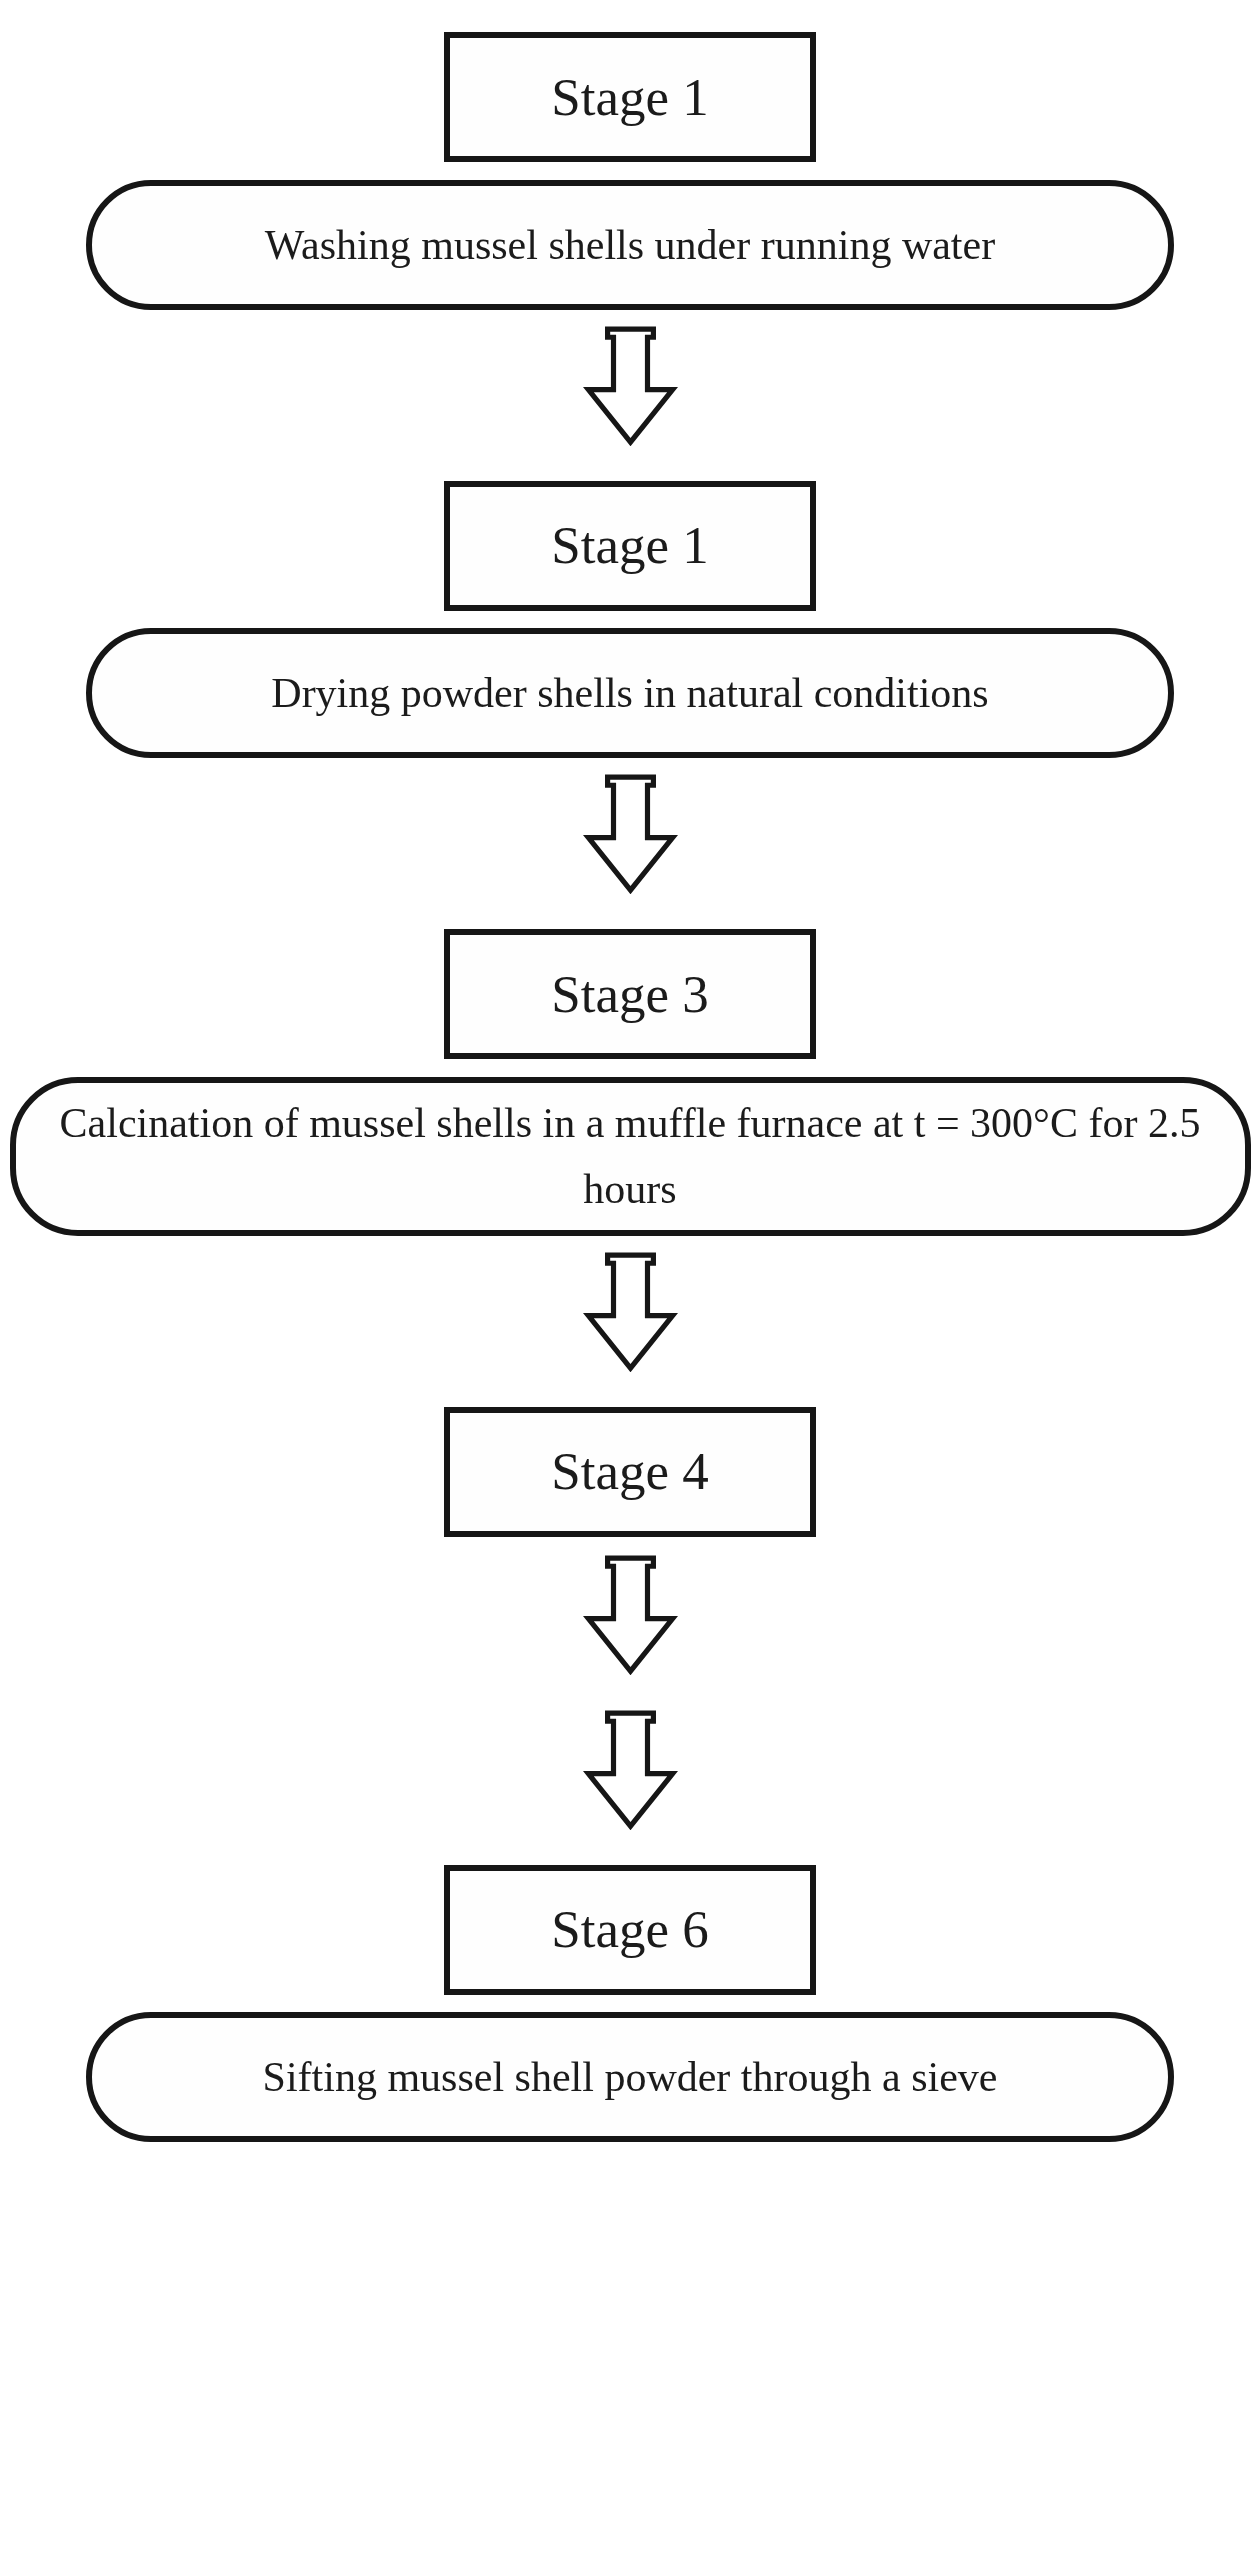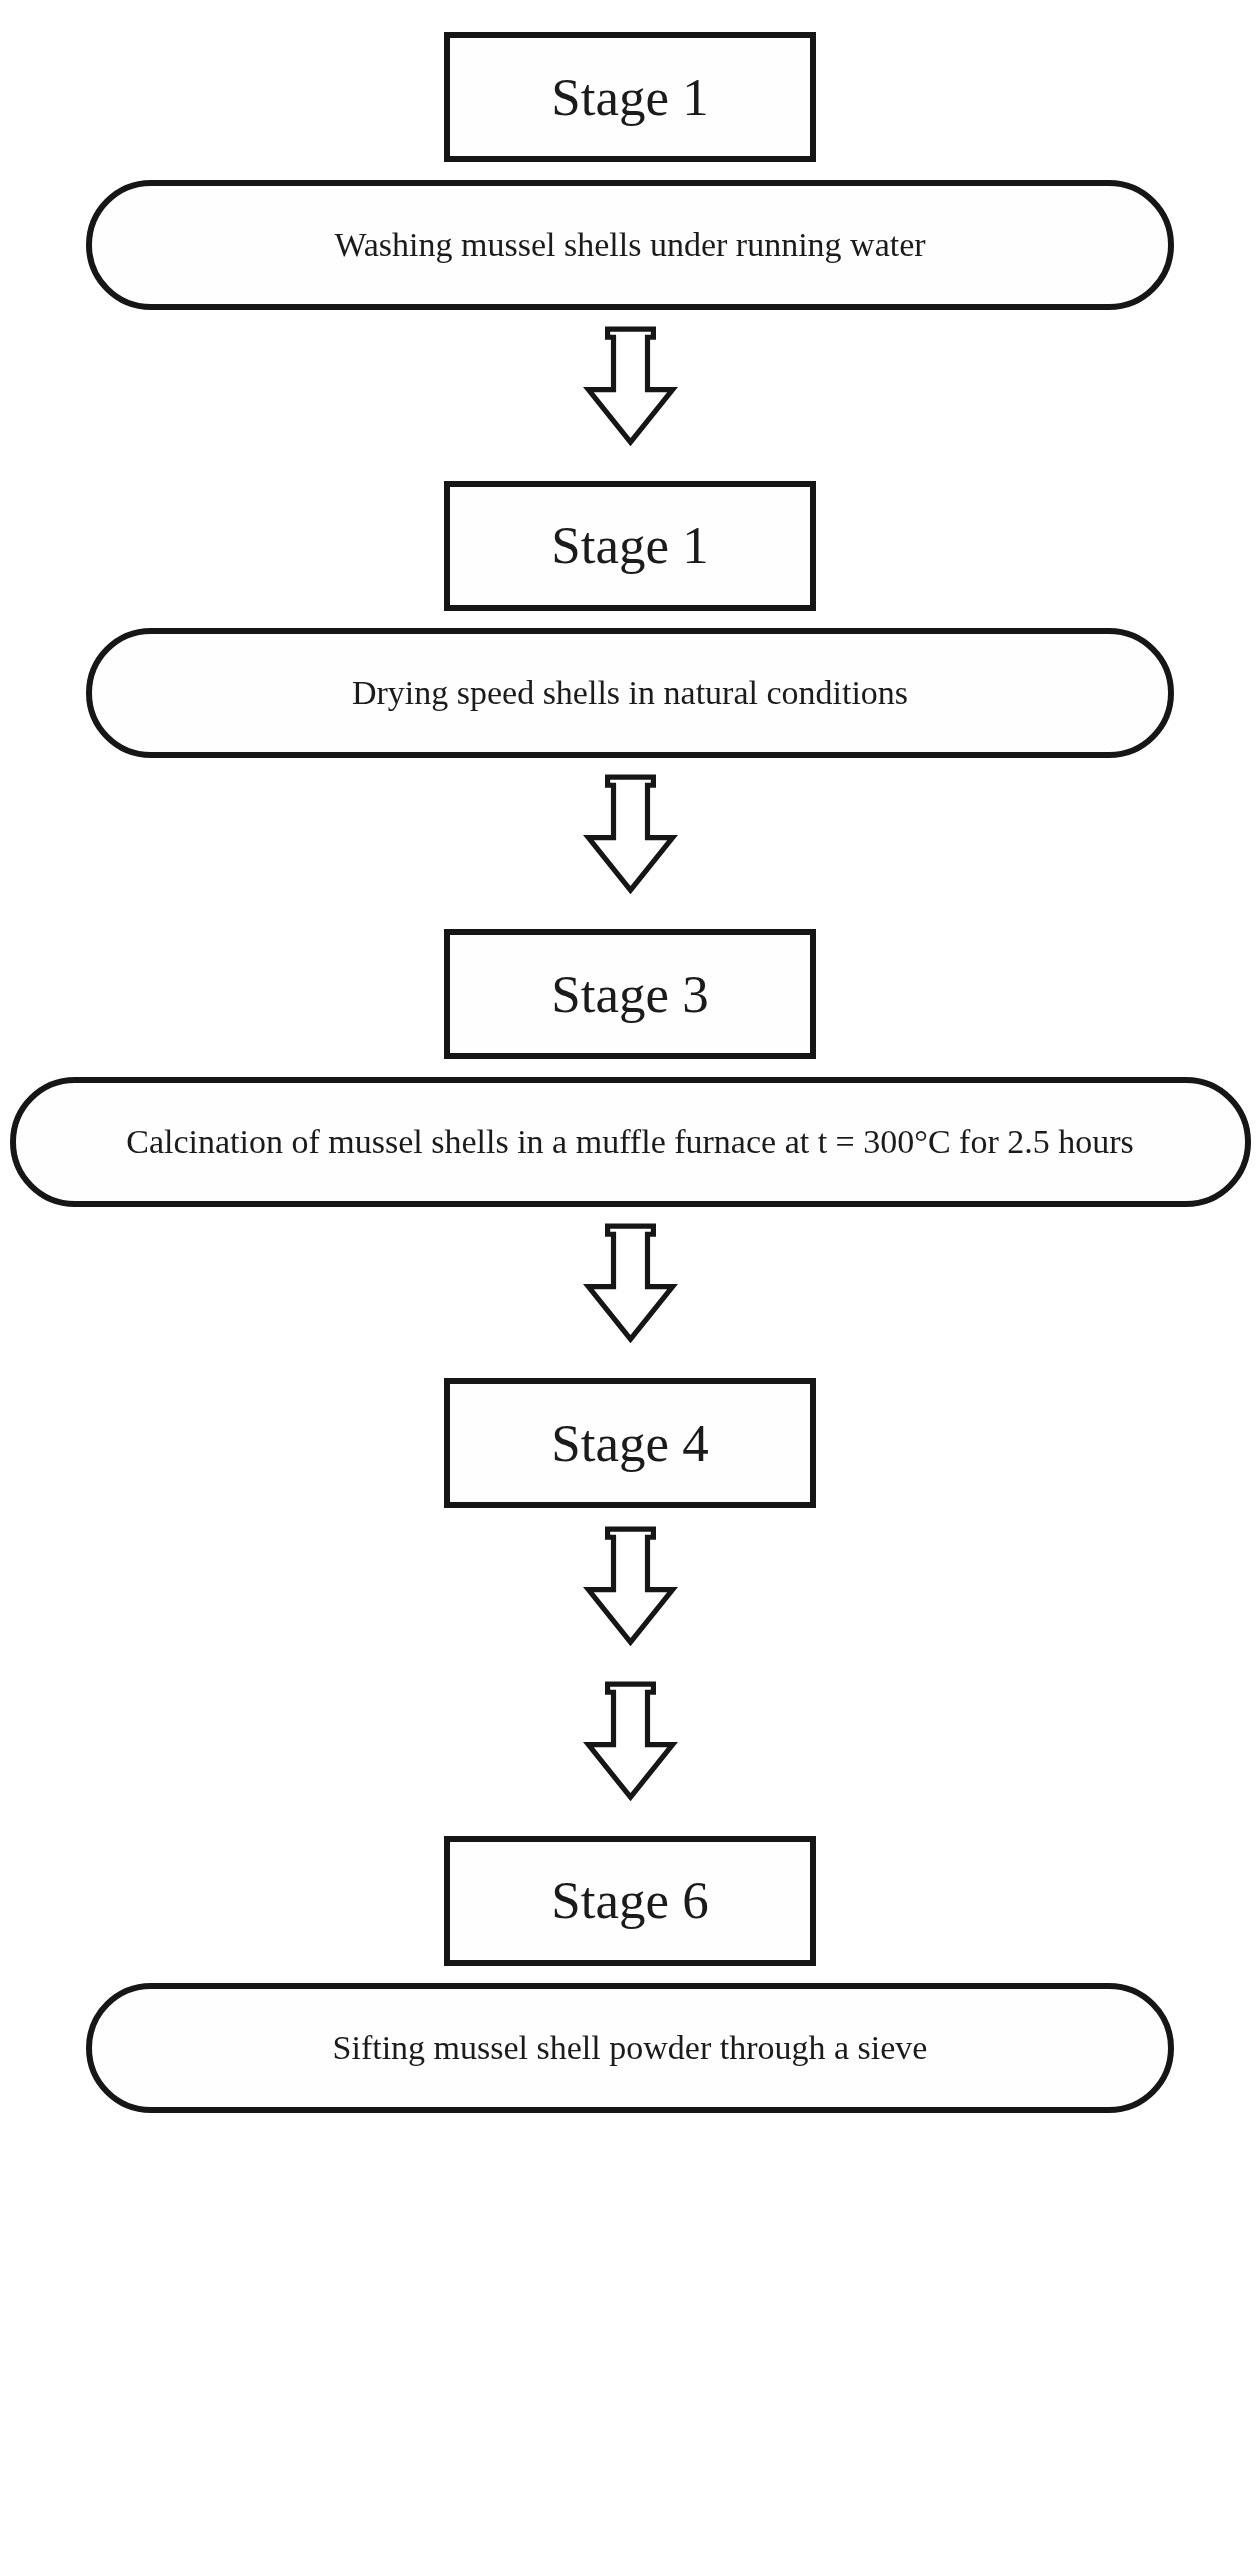--- a/index.html
+++ b/index.html
@@ -45,21 +45,21 @@
   .rounded-box {
     box-sizing: border-box;
     min-height: 130px;
     border: 6.6px solid #161616;
     border-radius: 68px;
     background: #fefefe;
     display: flex;
     align-items: center;
     justify-content: center;
     text-align: center;
-    font-size: 34px;
+    font-size: 42px;
     line-height: 66px;
     padding: 7.4px 23.6px;
     margin-bottom: 16px;
   }
   .w-normal { width: 1088px; }
   .w-wide   { width: 1241px; }
   .w-narrow { width: 593px; }
   .flow-arrow {
     display: block;
     margin-bottom: 35px;
@@ -81,21 +81,21 @@
     <svg class="flow-arrow" width="99" height="120" viewBox="0 0 134 162" xmlns="http://www.w3.org/2000/svg">
       <polygon points="36,4 98,4 98,15 90,15 90,86 124,86 67,157 10,86 44,86 44,15 36,15" fill="#ffffff" stroke="#161616" stroke-width="7" stroke-linejoin="miter"></polygon>
     </svg>
   </div>
 
   <div class="stage-group">
     <div class="stage-rect">
       <span class="label-text">Stage 1</span>
     </div>
     <div class="rounded-box w-normal">
-      <span class="label-text">Drying speed shells in natural conditions</span>
+      <span class="label-text">Drying powder shells in natural conditions</span>
     </div>
     <svg class="flow-arrow" width="99" height="120" viewBox="0 0 134 162" xmlns="http://www.w3.org/2000/svg">
       <polygon points="36,4 98,4 98,15 90,15 90,86 124,86 67,157 10,86 44,86 44,15 36,15" fill="#ffffff" stroke="#161616" stroke-width="7" stroke-linejoin="miter"></polygon>
     </svg>
   </div>
 
   <div class="stage-group">
     <div class="stage-rect">
       <span class="label-text">Stage 3</span>
     </div>

